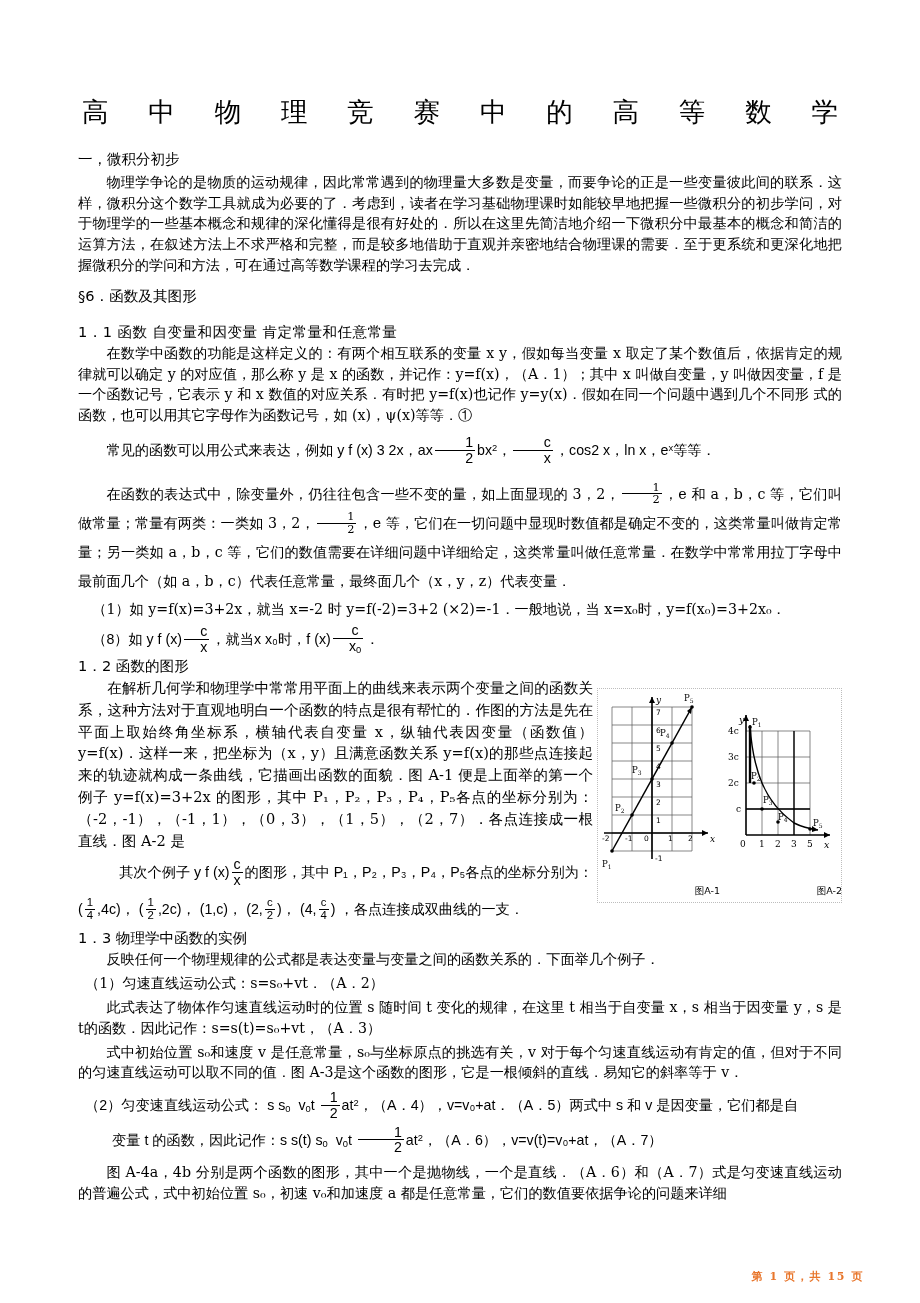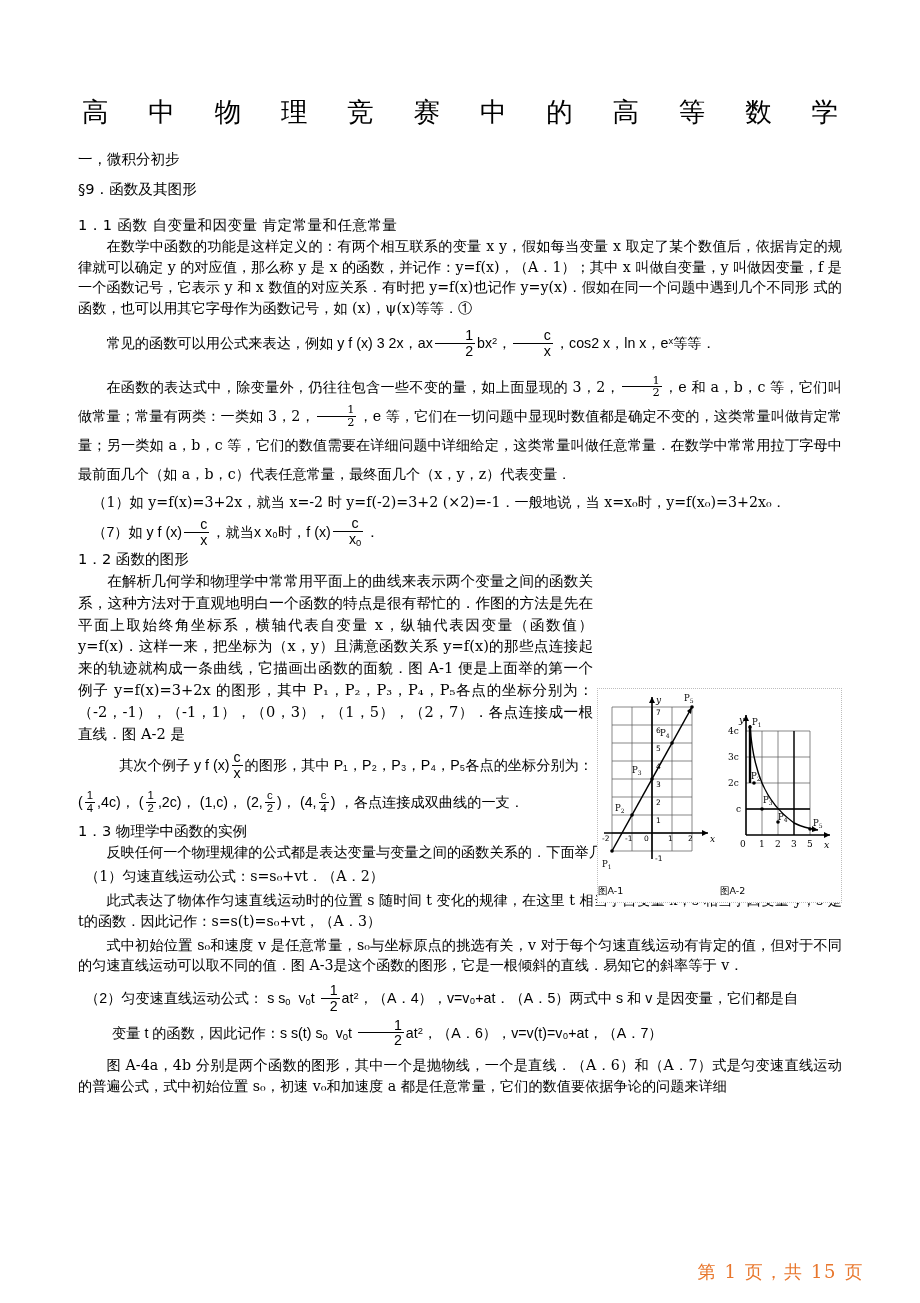--- a/index.html
+++ b/index.html
@@ -93,33 +93,34 @@
     width:245px; height:215px;
     border:1px dotted #bdbdbd;
     box-sizing:border-box;
     background:#fff;
   }
   .figrow{display:flex;height:100%;}
   .fig-cell{flex:1;position:relative;}
   .figcap{
     position:absolute;
     bottom:4px;width:100%;
-    text-align:left;
+    text-align:right;
     font-size:9.5px;
     font-family:"DejaVu Sans","Liberation Sans",sans-serif;
   }
   svg{display:block;}
 
   
   .footer{
     position:absolute;
     right:56px;bottom:19px;
-    font-size:18px;
+    font-size:11px;
     letter-spacing:1.6px;
     font-family:"DejaVu Serif","Liberation Serif",serif;
+    font-weight:bold;
   }
 
   .text-wrap-left{width:515px;text-align:right;}
 </style>
 </head>
 <body>
 
 <div class="page">
 
   <div class="content">
@@ -134,24 +135,25 @@
       <span>中</span>
       <span>的</span>
       <span>高</span>
       <span>等</span>
       <span>数</span>
       <span>学</span>
     </div>
 
     <div class="sub-title">一，微积分初步</div>
 
+    <p class="body indent" style="margin-top:3px">物理学争论的是物质的运动规律，因此常常遇到的物理量大多数是变量，而要争论的正是一些变量彼此间的联系．这样，微积分这个数学工具就成为必要的了．考虑到，读者在学习基础物理课时如能较早地把握一些微积分的初步学问，对于物理学的一些基本概念和规律的深化懂得是很有好处的．所以在这里先简洁地介绍一下微积分中最基本的概念和简洁的运算方法，在叙述方法上不求严格和完整，而是较多地借助于直观并亲密地结合物理课的需要．至于更系统和更深化地把握微积分的学问和方法，可在通过高等数学课程的学习去完成．</p>
 
     <div class="gap-sm"></div>
 
-    <h3 class="sec">§9．函数及其图形</h3>
+    <h3 class="sec">§6．函数及其图形</h3>
 
     <h3 class="sec sp" style="margin-top:17px">1．1   函数   自变量和因变量   肯定常量和任意常量</h3>
 
     <p class="body indent" style="margin-top:1px">在数学中函数的功能是这样定义的：有两个相互联系的变量 x     y，假如每当变量 x 取定了某个数值后，依据肯定的规律就可以确定 y 的对应值，那么称 y 是 x 的函数，并记作：y=f(x)，（A．1）；其中 x 叫做自变量，y 叫做因变量，f 是一个函数记号，它表示 y 和 x 数值的对应关系．有时把 y=f(x)也记作 y=y(x)．假如在同一个问题中遇到几个不同形  式的函数，也可以用其它字母作为函数记号，如  (x)，ψ(x)等等．①</p>
 
     <div class="mathline" style="text-indent:2em;margin-top:9px">
       <span>常见的函数可以用公式来表达，例如 y    f (x)   3   2x，ax</span><span class="frac big">
           <span class="num">1</span>
           <span class="den">2</span>
         </span>bx<sup class="v">2</sup>，<span class="frac big">
@@ -169,21 +171,21 @@
         </span><span>，e 和 a，b，c 等，它们叫做常量；常量有两类：一类如 3，2，</span><span class="frac">
           <span class="num">1</span>
           <span class="den">2</span>
         </span><span>，e 等，它们在一切问题中显现时数值都是确定不变的，这类常量叫做肯定常量；另一类如 a，b，c 等，它们的数值需要在详细问题中详细给定，这类常量叫做任意常量．在数学中常常用拉丁字母中最前面几个（如 a，b，c）代表任意常量，最终面几个（x，y，z）代表变量．</span>
     </p>
 
 
     <p class="body" style="margin-top:3px;text-indent:1em">（1）如 y=f(x)=3+2x，就当 x=-2 时 y=f(-2)=3+2 (×2)=-1．一般地说，当 x=x₀时，y=f(x₀)=3+2x₀．</p>
 
     <div class="mathline" style="text-indent:1em;margin-top:4px;line-height:1.9">
-      <span>（7）如 y    f (x)</span><span class="frac big">
+      <span>（8）如 y    f (x)</span><span class="frac big">
           <span class="num">c</span>
           <span class="den">x</span>
         </span><span>，就当x    x₀时，f (x)</span><span class="frac big">
           <span class="num">c</span>
           <span class="den">x<sub class="v">0</sub></span>
         </span><span>．</span>
     </div>
 
     <h3 class="sec" style="margin-top:0">1．2   函数的图形</h3>
 

